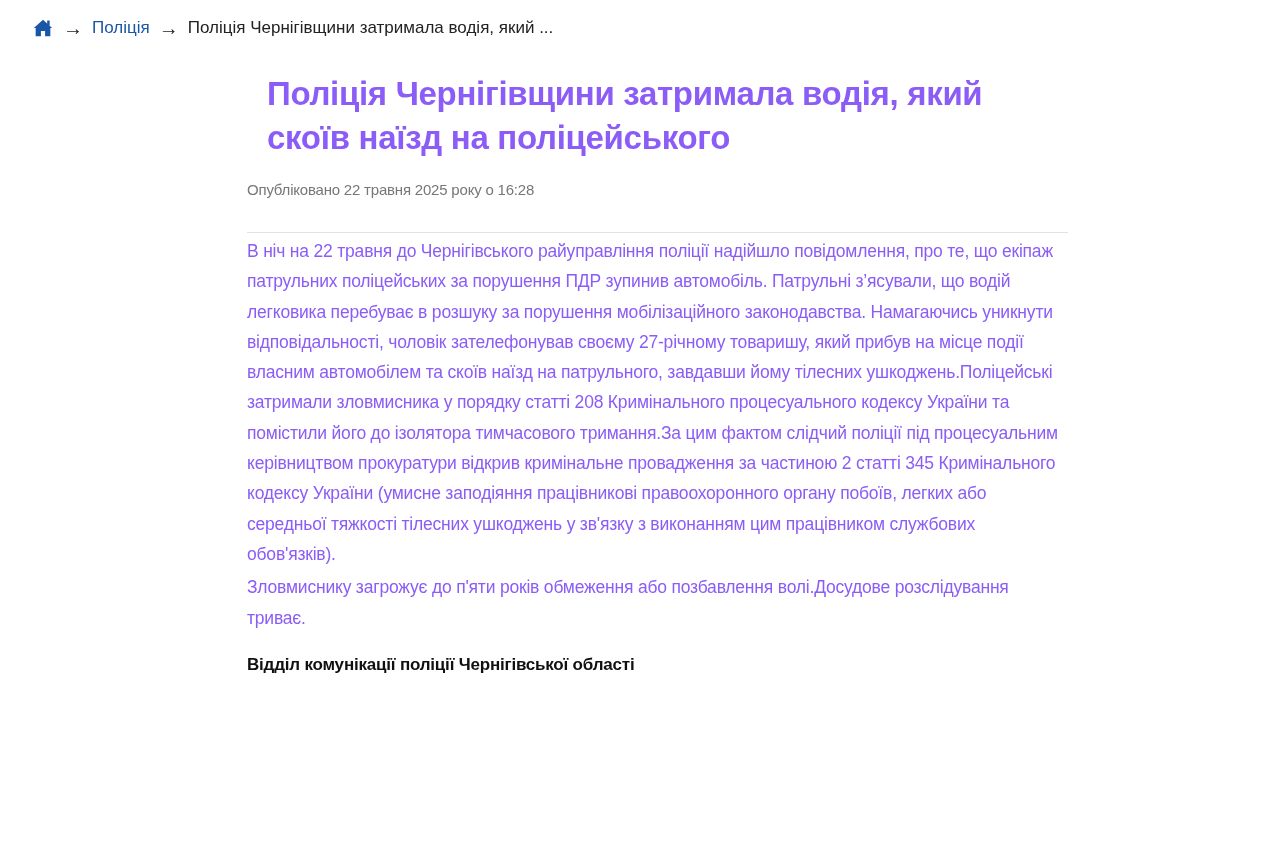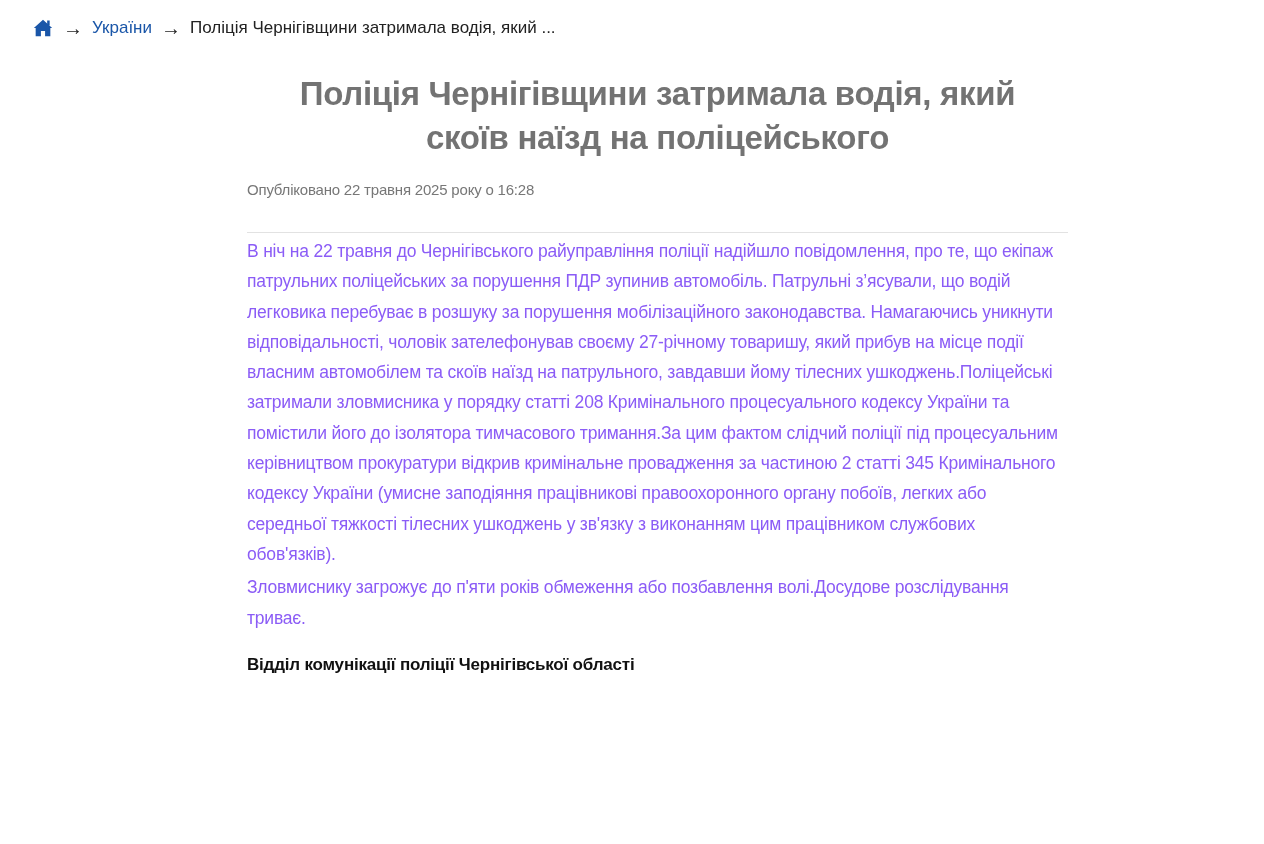--- a/index.html
+++ b/index.html
@@ -10,22 +10,22 @@
       position: absolute; left: 33px; top: 16px; height: 24px;
       display: flex; align-items: center; font-size: 17px; color: #222;
     }
     .breadcrumb .home { width: 20px; height: 20px; display: inline-block; margin-right: 10px; }
     .breadcrumb .arrow { margin: 0 9px 0 0; font-size: 20px; color: #222; line-height: 1; }
     .breadcrumb .link { color: #1a56a8; text-decoration: none; margin-right: 9px; cursor: pointer; }
     .breadcrumb .current { color: #222; }
 
     .article { position: absolute; left: 247px; top: 72px; width: 821px; }
     .title {
-      text-align: center; font-size: 33px; font-weight: bold; line-height: 44px;
-      color: #737373; letter-spacing: -0.3px; padding: 0 20px;
+      text-align: left; font-size: 33px; font-weight: bold; line-height: 44px;
+      color: #8b5cf6; letter-spacing: -0.3px; padding: 0 20px;
     }
     .meta {
       text-align: left; font-size: 15px; color: #777; margin-top: 21px; letter-spacing: -0.2px;
     }
     .divider { height: 1px; background: #e2e2e2; margin-top: 34px; width: 821px; }
 
     .lead {
       margin-top: 37px; font-size: 17px; font-weight: bold; line-height: 32px;
       color: #111; letter-spacing: -0.2px;
     }
@@ -40,21 +40,21 @@
 <body>
 
 <nav class="breadcrumb">
   <span class="home">
     <svg viewBox="0 0 24 22" width="20" height="20">
       <path d="M12 1 L1 11 L3.2 11 L3.2 21 L9.5 21 L9.5 14.5 L14.5 14.5 L14.5 21 L20.8 21 L20.8 11 L23 11 Z" fill="#1a56a8"></path>
       <rect x="17" y="2" width="3" height="6" fill="#1a56a8"></rect>
     </svg>
   </span>
   <span class="arrow">→</span>
-  <a class="link">України</a>
+  <a class="link">Поліція</a>
   <span class="arrow">→</span>
   <span class="current">Поліція Чернігівщини затримала водія, який ...</span>
 </nav>
 
 <main class="article">
   <h1 class="title">Поліція Чернігівщини затримала водія, який скоїв наїзд на поліцейського</h1>
   <div class="meta">Опубліковано 22 травня 2025 року о 16:28</div>
   <div class="divider"></div>
   <p class="para">В ніч на 22 травня до Чернігівського райуправління поліції надійшло повідомлення, про те, що екіпаж патрульних поліцейських за порушення ПДР зупинив автомобіль. Патрульні з’ясували, що водій легковика перебуває в розшуку за порушення мобілізаційного законодавства. Намагаючись уникнути відповідальності, чоловік зателефонував своєму 27-річному товаришу, який прибув на місце події власним автомобілем та скоїв наїзд на патрульного, завдавши йому тілесних ушкоджень.Поліцейські затримали зловмисника у порядку статті 208 Кримінального процесуального кодексу України та помістили його до ізолятора тимчасового тримання.За цим фактом слідчий поліції під процесуальним керівництвом прокуратури відкрив кримінальне провадження за частиною 2 статті 345 Кримінального кодексу України (умисне заподіяння працівникові правоохоронного органу побоїв, легких або середньої тяжкості тілесних ушкоджень у зв'язку з виконанням цим працівником службових обов'язків).</p>
   <p class="para">Зловмиснику загрожує до п'яти років обмеження або позбавлення волі.Досудове розслідування триває.</p>

